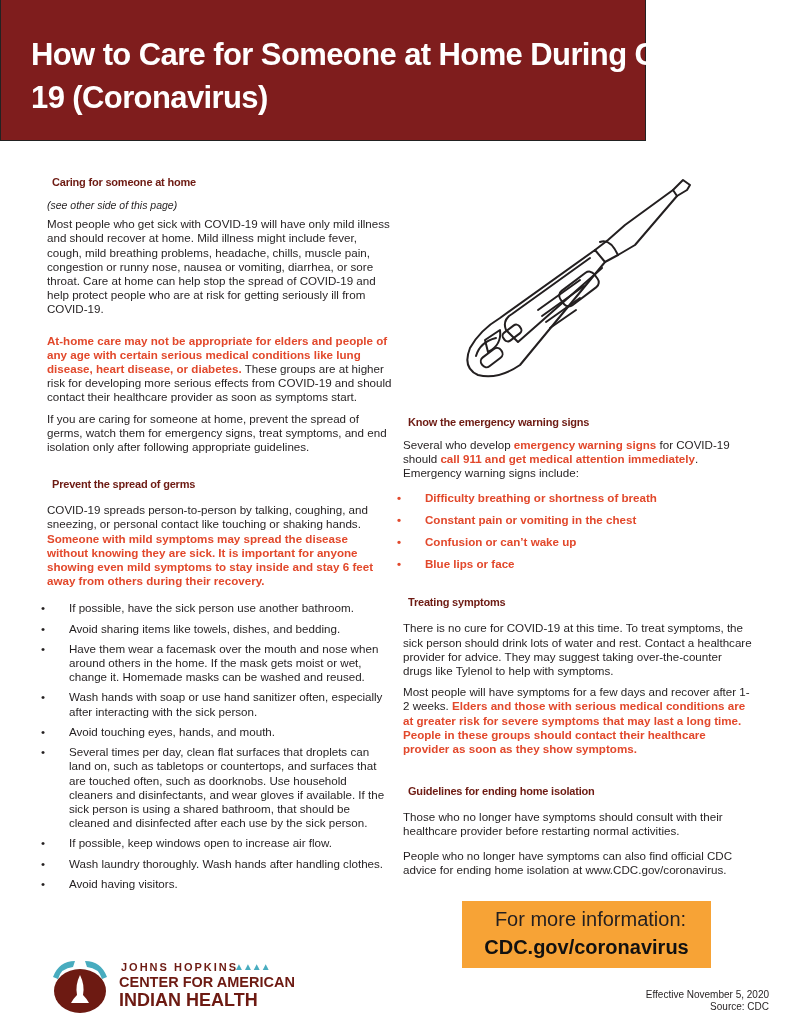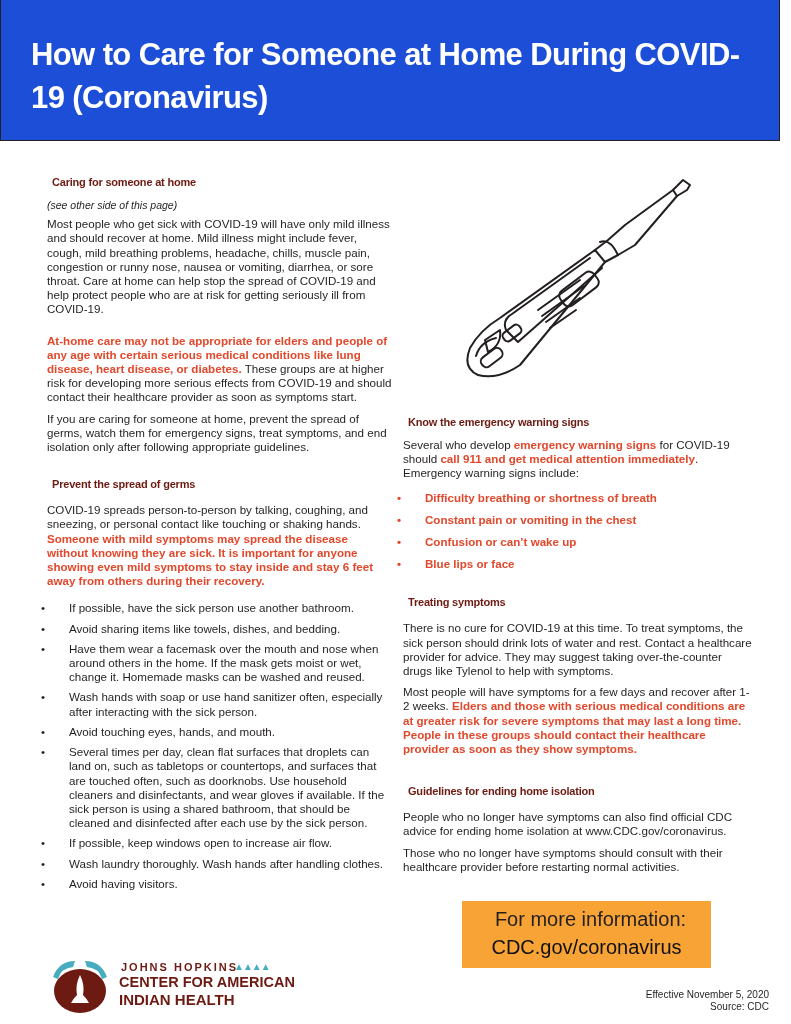--- a/index.html
+++ b/index.html
@@ -1,38 +1,38 @@
 <!DOCTYPE html>
 <html><head>
 <meta charset="utf-8">
 <style>
   html, body { margin:0; padding:0; background:#fff; }
   body { width:791px; height:1024px; position:relative; overflow:hidden; font-family:"Liberation Sans", sans-serif; color:#231f20; }
-  .banner { position:absolute; left:0; top:0; width:780px; height:141px; background:#1d4ed8; border:1px solid #222; box-sizing:border-box; border-top:none; }
+  .banner { position:absolute; left:0; top:0; width:646px; height:141px; background:#7f1d1d; border:1px solid #222; box-sizing:border-box; border-top:none; }
   .banner h1 { margin:0; position:absolute; left:30px; top:33px; color:#fff; font-family:"Liberation Sans", sans-serif; font-weight:bold; font-size:31px; line-height:43px; letter-spacing:-0.6px; width:720px; }
   .col { position:absolute; font-size:11.6px; line-height:14.2px; }
   .left { left:47px; top:166px; width:345px; }
   .right { left:403px; width:350px; }
   h2 { margin:5px; color:#6d1a12; font-weight:bold; font-size:11px; line-height:22px; letter-spacing:-0.2px; }
   .sub { font-style:italic; font-size:10.5px; margin:2px 0 5px; }
   p { margin:0 0 7px; }
   .red { color:#e2482b; font-weight:bold; }
   ul { list-style:none; margin:0; padding:0; }
   ul li { position:relative; padding-left:22px; margin-bottom:6px; }
   ul li .dot { position:absolute; left:-6px; top:0; }
   .warn li { color:#e2482b; font-weight:bold; margin-bottom:8px; }
   .thermo { position:absolute; left:440px; top:170px; width:260px; height:220px; }
   .info { position:absolute; left:462px; top:901px; width:249px; height:67px; background:#f7a336; text-align:center; }
   .info .l1 { font-size:20px; line-height:28px; padding-top:4px; color:#231f20;padding-left:8px; }
-  .info .l2 { font-size:20px; line-height:28px; font-weight:normal; color:#111; }
+  .info .l2 { font-size:20px; line-height:28px; font-weight:bold; color:#111; }
   .foot { position:absolute; right:22px; top:989px; text-align:right; font-size:10px; line-height:12px; }
   .logo { position:absolute; left:45px; top:955px; width:260px; height:60px; }
   .logo .t1 { position:absolute; left:76px; top:6px; color:#6d1a12; font-size:11px; letter-spacing:2px; font-weight:bold; }
   .logo .t2 { position:absolute; left:74px; top:20px; color:#6d1a12; font-size:14.5px; font-weight:bold; line-height:15px; }
-  .logo .t3 { position:absolute; left:74px; top:35px; color:#6d1a12; font-size:15px; font-weight:bold; line-height:20px; }
+  .logo .t3 { position:absolute; left:74px; top:35px; color:#6d1a12; font-size:18px; font-weight:bold; line-height:20px; }
   .logo .tri { position:absolute; left:189px; top:6px; color:#48acbf; font-size:10px; letter-spacing:-1px; }
 </style>
 </head>
 <body>
 
 <div class="banner">
   <h1>How to Care for Someone at Home During COVID-19 (Coronavirus)</h1>
 </div>
 
 <div class="col left">
@@ -91,22 +91,22 @@
   </section>
 
   <section style="margin-top:20px">
     <h2 style="margin-bottom:8px">Treating symptoms</h2>
     <p>There is no cure for COVID-19 at this time. To treat symptoms, the sick person should drink lots of water and rest. Contact a healthcare provider for advice. They may suggest taking over-the-counter drugs like Tylenol to help with symptoms.</p>
     <p><span>Most people will have symptoms for a few days and recover after 1-2 weeks. </span><span class="red">Elders and those with serious medical conditions are at greater risk for severe symptoms that may last a long time. People in these groups should contact their healthcare provider as soon as they show symptoms.</span></p>
   </section>
 
   <section style="margin-top:24px">
     <h2 style="margin-bottom:8px">Guidelines for ending home isolation</h2>
+    <p style="margin-bottom:10px">Those who no longer have symptoms should consult with their healthcare provider before restarting normal activities.</p>
     <p>People who no longer have symptoms can also find official CDC advice for ending home isolation at www.CDC.gov/coronavirus.</p>
-    <p style="margin-bottom:10px">Those who no longer have symptoms should consult with their healthcare provider before restarting normal activities.</p>
   </section>
 </div>
 
 <div class="info">
   <div class="l1">For more information:</div>
   <div class="l2">CDC.gov/coronavirus</div>
 </div>
 
 <div class="logo">
   <svg width="70" height="60" viewBox="0 0 70 60" style="position:absolute;left:0;top:0">

